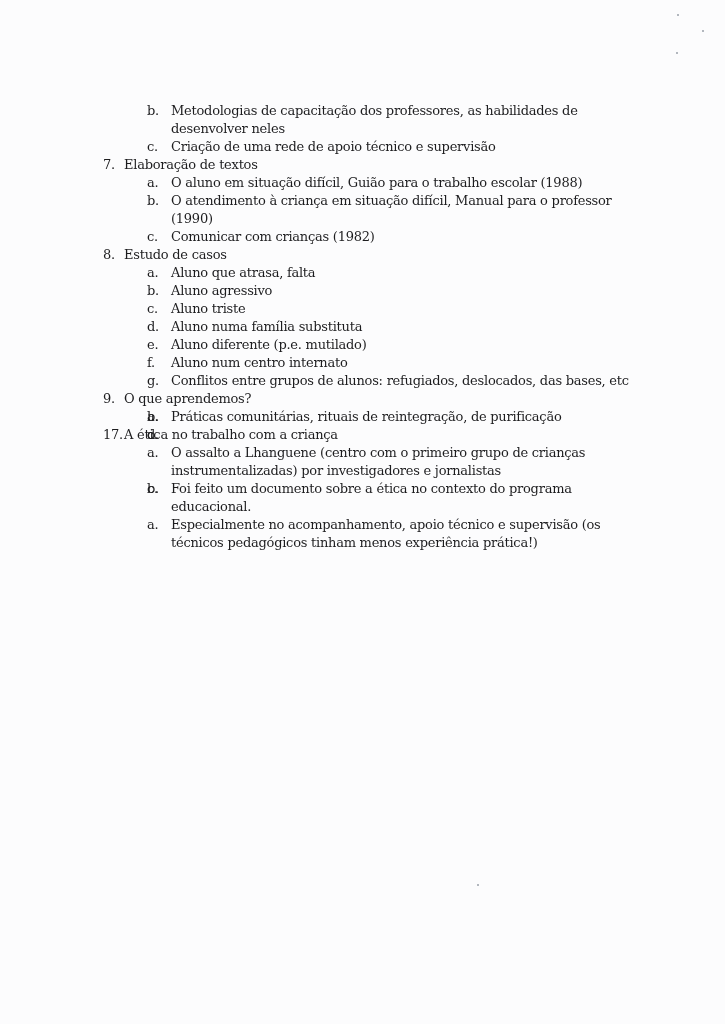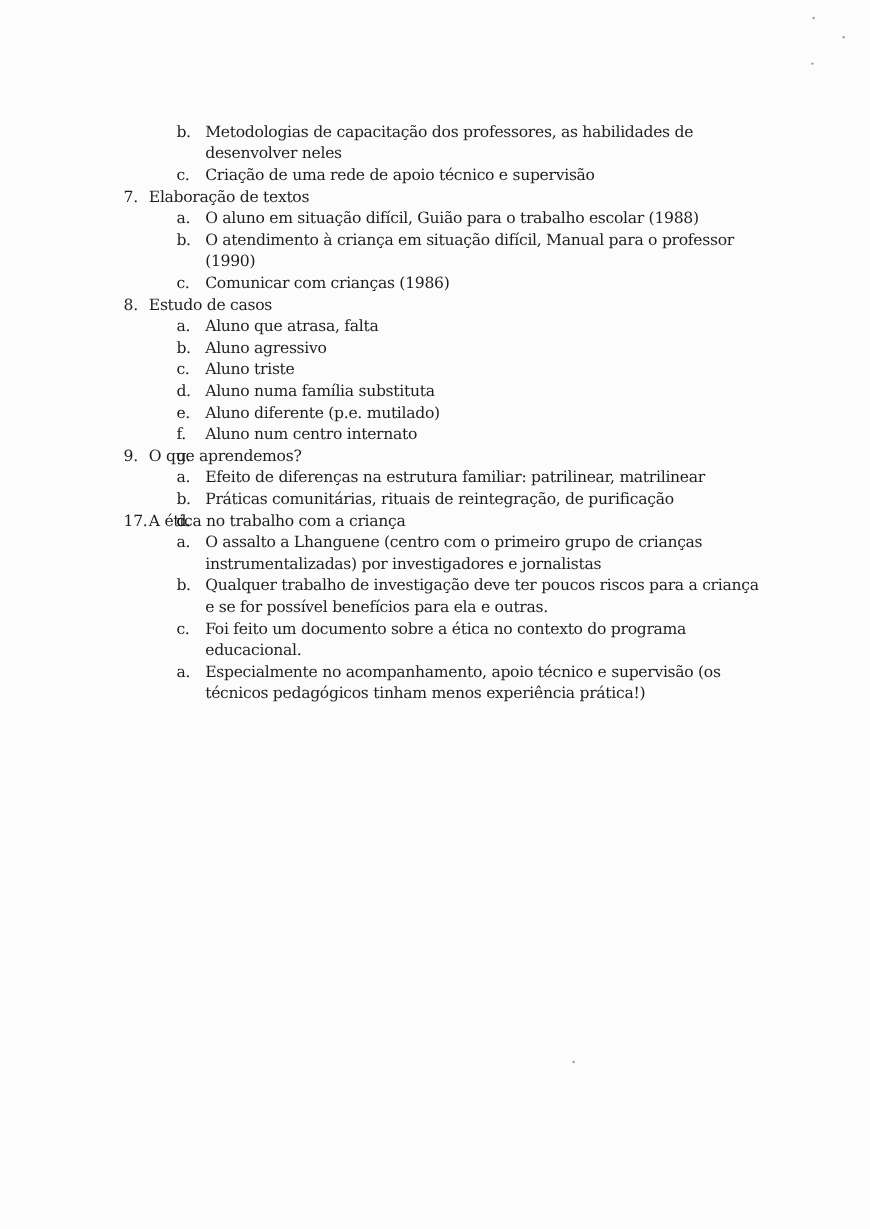--- a/index.html
+++ b/index.html
@@ -48,21 +48,21 @@
     <div class="row sub">
       <span class="num">a.</span>
       <span>O aluno em situação difícil, Guião para o trabalho escolar (1988)</span>
     </div>
     <div class="row sub">
       <span class="num">b.</span>
       <span>O atendimento à criança em situação difícil, Manual para o professor (1990)</span>
     </div>
     <div class="row sub">
       <span class="num">c.</span>
-      <span>Comunicar com crianças (1986)</span>
+      <span>Comunicar com crianças (1982)</span>
     </div>
 
     <div class="row top">
       <span class="num">8.</span>
       <span>Estudo de casos</span>
     </div>
     <div class="row sub">
       <span class="num">a.</span>
       <span>Aluno que atrasa, falta</span>
     </div>
@@ -81,29 +81,29 @@
     <div class="row sub">
       <span class="num">e.</span>
       <span>Aluno diferente (p.e. mutilado)</span>
     </div>
     <div class="row sub">
       <span class="num">f.</span>
       <span>Aluno num centro internato</span>
     </div>
     <div class="row sub">
       <span class="num">g.</span>
+      <span>Conflitos entre grupos de alunos: refugiados, deslocados, das bases, etc</span>
     </div>
 
     <div class="row top">
       <span class="num">9.</span>
       <span>O que aprendemos?</span>
     </div>
     <div class="row sub">
       <span class="num">a.</span>
-      <span>Efeito de diferenças na estrutura familiar: patrilinear, matrilinear</span>
     </div>
     <div class="row sub">
       <span class="num">b.</span>
       <span>Práticas comunitárias, rituais de reintegração, de purificação</span>
     </div>
     <div class="row sub">
       <span class="num">c.</span>
     </div>
     <div class="row sub">
       <span class="num">d.</span>
@@ -112,21 +112,20 @@
     <div class="row top">
       <span class="num">17.</span>
       <span>A ética no trabalho com a criança</span>
     </div>
     <div class="row sub">
       <span class="num">a.</span>
       <span>O assalto a Lhanguene (centro com o primeiro grupo de crianças instrumentalizadas) por investigadores e jornalistas</span>
     </div>
     <div class="row sub">
       <span class="num">b.</span>
-      <span>Qualquer trabalho de investigação deve ter poucos riscos para a criança e se for possível benefícios para ela e outras.</span>
     </div>
     <div class="row sub">
       <span class="num">c.</span>
       <span>Foi feito um documento sobre a ética no contexto do programa educacional.</span>
     </div>
 
     <div class="row sub">
       <span class="num">a.</span>
       <span>Especialmente no acompanhamento, apoio técnico e supervisão (os técnicos pedagógicos tinham menos experiência prática!)</span>
     </div>

